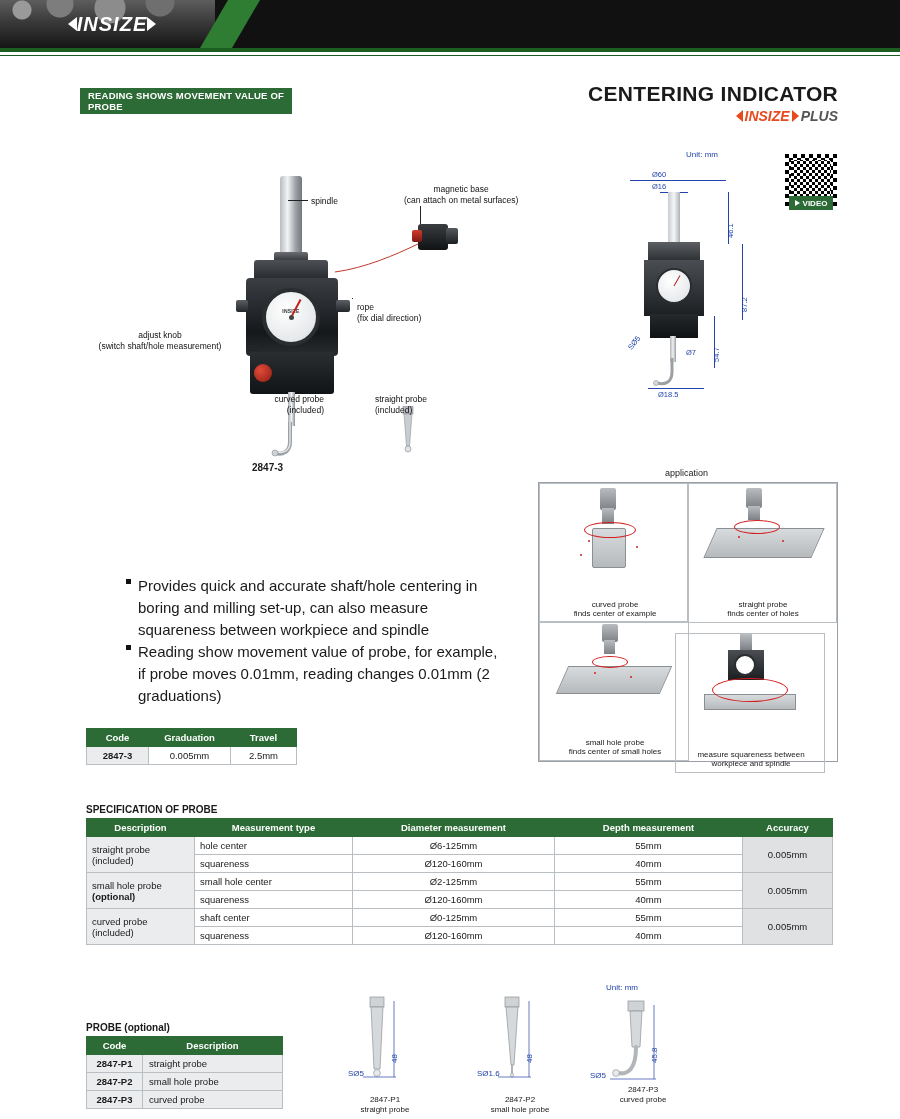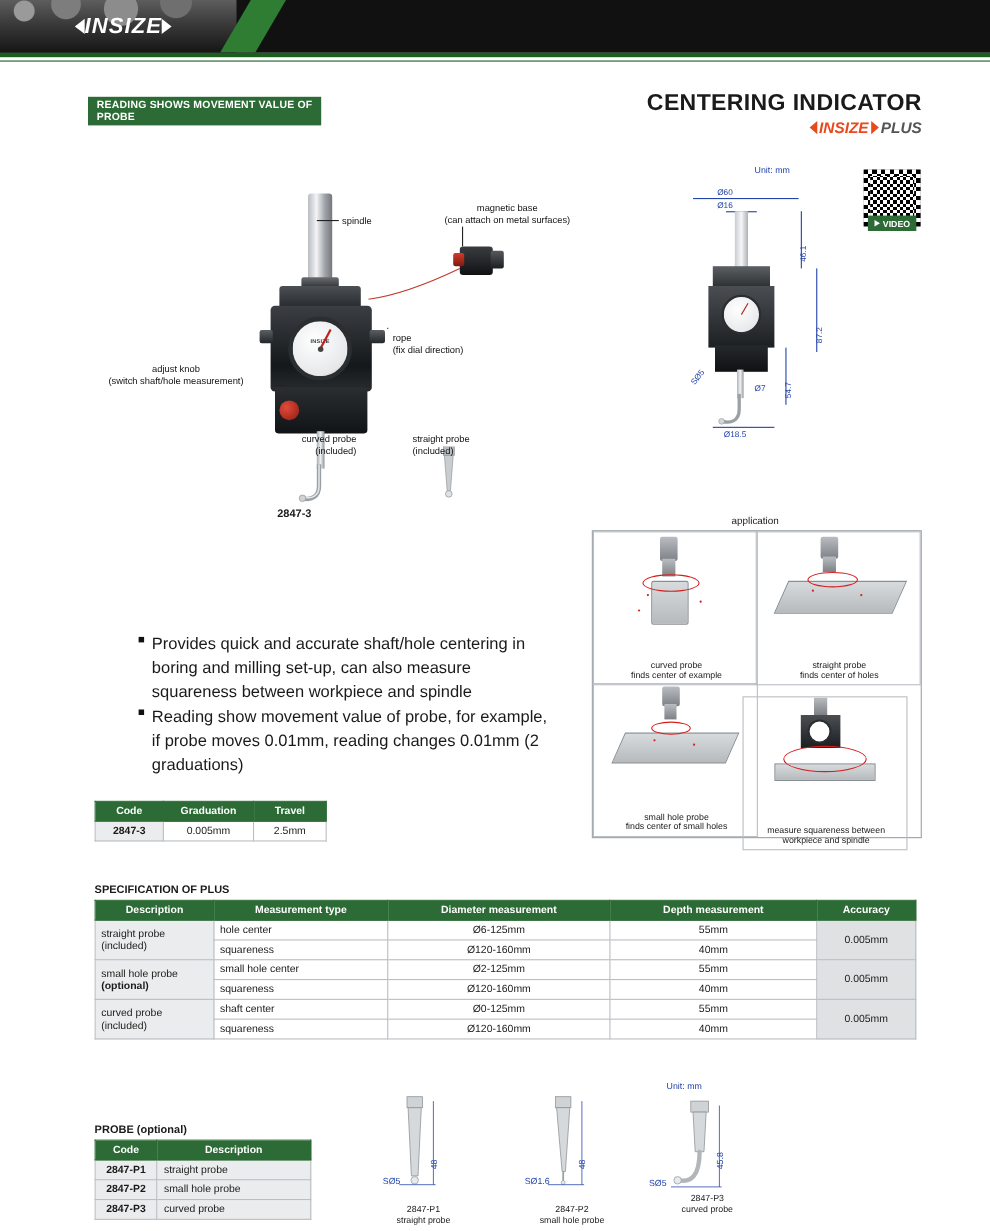--- a/index.html
+++ b/index.html
@@ -503,21 +503,21 @@
   </thead>
   <tbody>
     <tr>
       <td class="code">2847-3</td>
       <td>0.005mm</td>
       <td>2.5mm</td>
     </tr>
   </tbody>
 </table>
 
-<div class="spec-title">SPECIFICATION OF PLUS</div>
+<div class="spec-title">SPECIFICATION OF PROBE</div>
 <table class="tbl" id="table-spec">
   <thead>
     <tr>
       <th>Description</th>
       <th>Measurement type</th>
       <th>Diameter measurement</th>
       <th>Depth measurement</th>
       <th>Accuracy</th>
     </tr>
   </thead>

